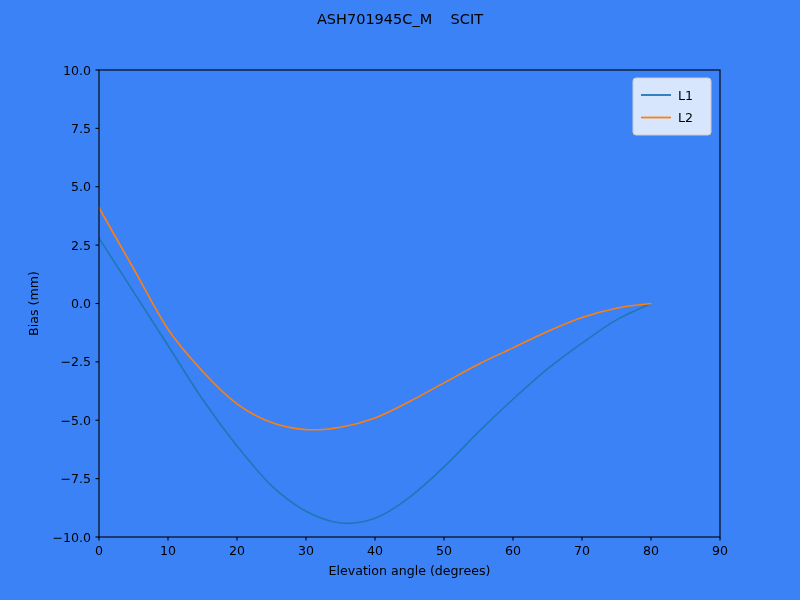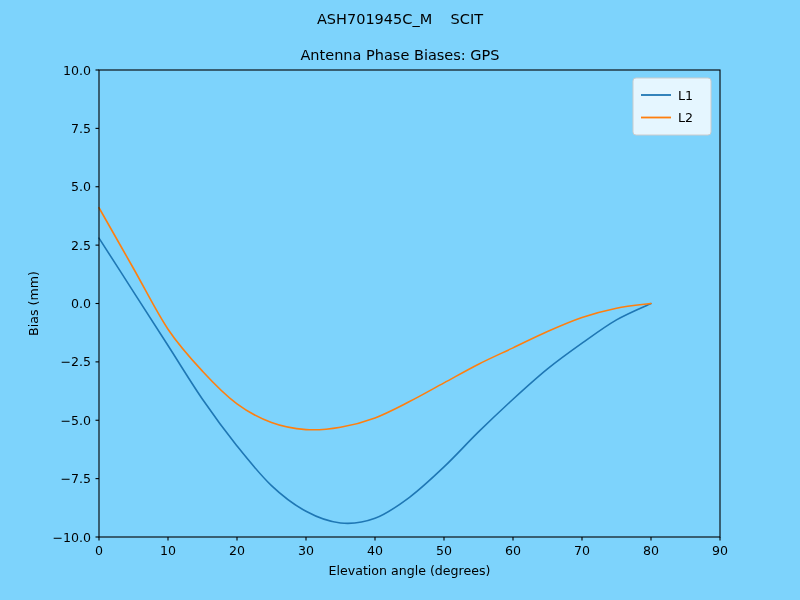--- a/index.html
+++ b/index.html
@@ -11,21 +11,21 @@
     width: 800px;
     height: 600px;
     font-family: "DejaVu Sans", sans-serif;
     color: #000000;
     overflow: hidden;
   }
   #figure {
     position: relative;
     width: 800px;
     height: 600px;
-    background: #7dd3fc;
+    background: #3b82f6;
   }
   .fig-title {
     position: absolute;
     left: 0;
     width: 800px;
     text-align: center;
     font-size: 14.5px;
     color: #000000;
     white-space: pre;
   }
@@ -73,21 +73,20 @@
     stroke-width: 1;
   }
 </style>
 </head>
 <body>
 
 <div id="figure">
 
   <div class="fig-title" id="suptitle">ASH701945C_M    SCIT</div>
 
-  <div class="fig-title" id="axes-title">Antenna Phase Biases: GPS</div>
 
   <svg class="plot" width="800" height="600">
 
     <g id="grid-layer"></g>
 
     <g id="series-layer">
         <path d="M 99.00 238.12 C 104.75 247.07, 122.00 273.92, 133.50 291.82 C 145.00 309.73, 156.50 327.63, 168.00 345.53 C 179.50 363.43, 191.00 382.50, 202.50 399.24 C 214.00 415.97, 225.50 431.54, 237.00 445.94 C 248.50 460.33, 260.00 474.73, 271.50 485.63 C 283.00 496.53, 294.50 505.09, 306.00 511.31 C 317.50 517.54, 329.00 521.82, 340.50 522.99 C 352.00 524.16, 363.50 522.60, 375.00 518.32 C 386.50 514.04, 398.00 505.87, 409.50 497.31 C 421.00 488.74, 432.50 477.85, 444.00 466.95 C 455.50 456.05, 467.00 443.21, 478.50 431.93 C 490.00 420.64, 501.50 409.74, 513.00 399.24 C 524.50 388.73, 536.00 378.22, 547.50 368.88 C 559.00 359.54, 570.50 351.37, 582.00 343.19 C 593.50 335.02, 605.00 326.46, 616.50 319.85 C 628.00 313.23, 645.25 306.22, 651.00 303.50" stroke="#1f77b4" class="series-line"></path>
         <path d="M 99.00 207.77 C 104.75 217.88, 122.00 248.24, 133.50 268.48 C 145.00 288.71, 156.50 312.06, 168.00 329.19 C 179.50 346.31, 191.00 358.76, 202.50 371.22 C 214.00 383.67, 225.50 395.34, 237.00 403.90 C 248.50 412.47, 260.00 418.30, 271.50 422.58 C 283.00 426.87, 294.50 428.81, 306.00 429.59 C 317.50 430.37, 329.00 429.20, 340.50 427.25 C 352.00 425.31, 363.50 422.20, 375.00 417.91 C 386.50 413.63, 398.00 407.41, 409.50 401.57 C 421.00 395.73, 432.50 389.12, 444.00 382.89 C 455.50 376.66, 467.00 370.05, 478.50 364.21 C 490.00 358.37, 501.50 353.31, 513.00 347.87 C 524.50 342.42, 536.00 336.58, 547.50 331.52 C 559.00 326.46, 570.50 321.40, 582.00 317.51 C 593.50 313.62, 605.00 310.50, 616.50 308.17 C 628.00 305.83, 645.25 304.28, 651.00 303.50" stroke="#ff7f0e" class="series-line"></path>
       </g>
 

